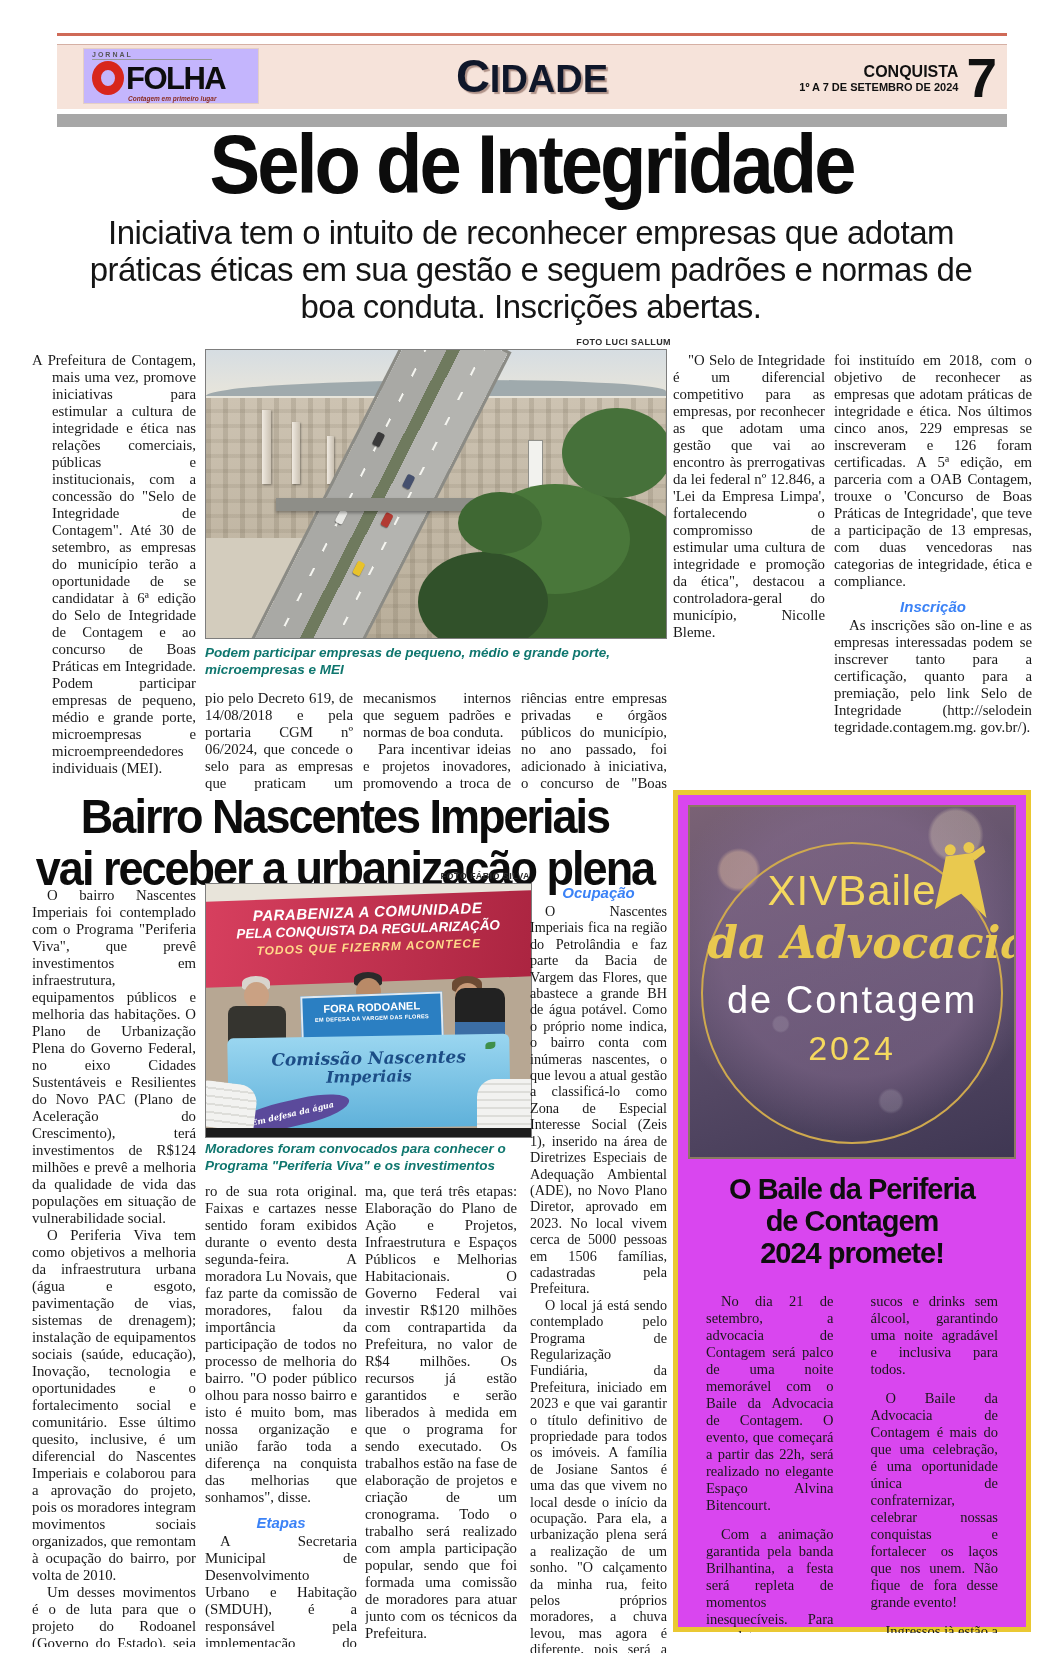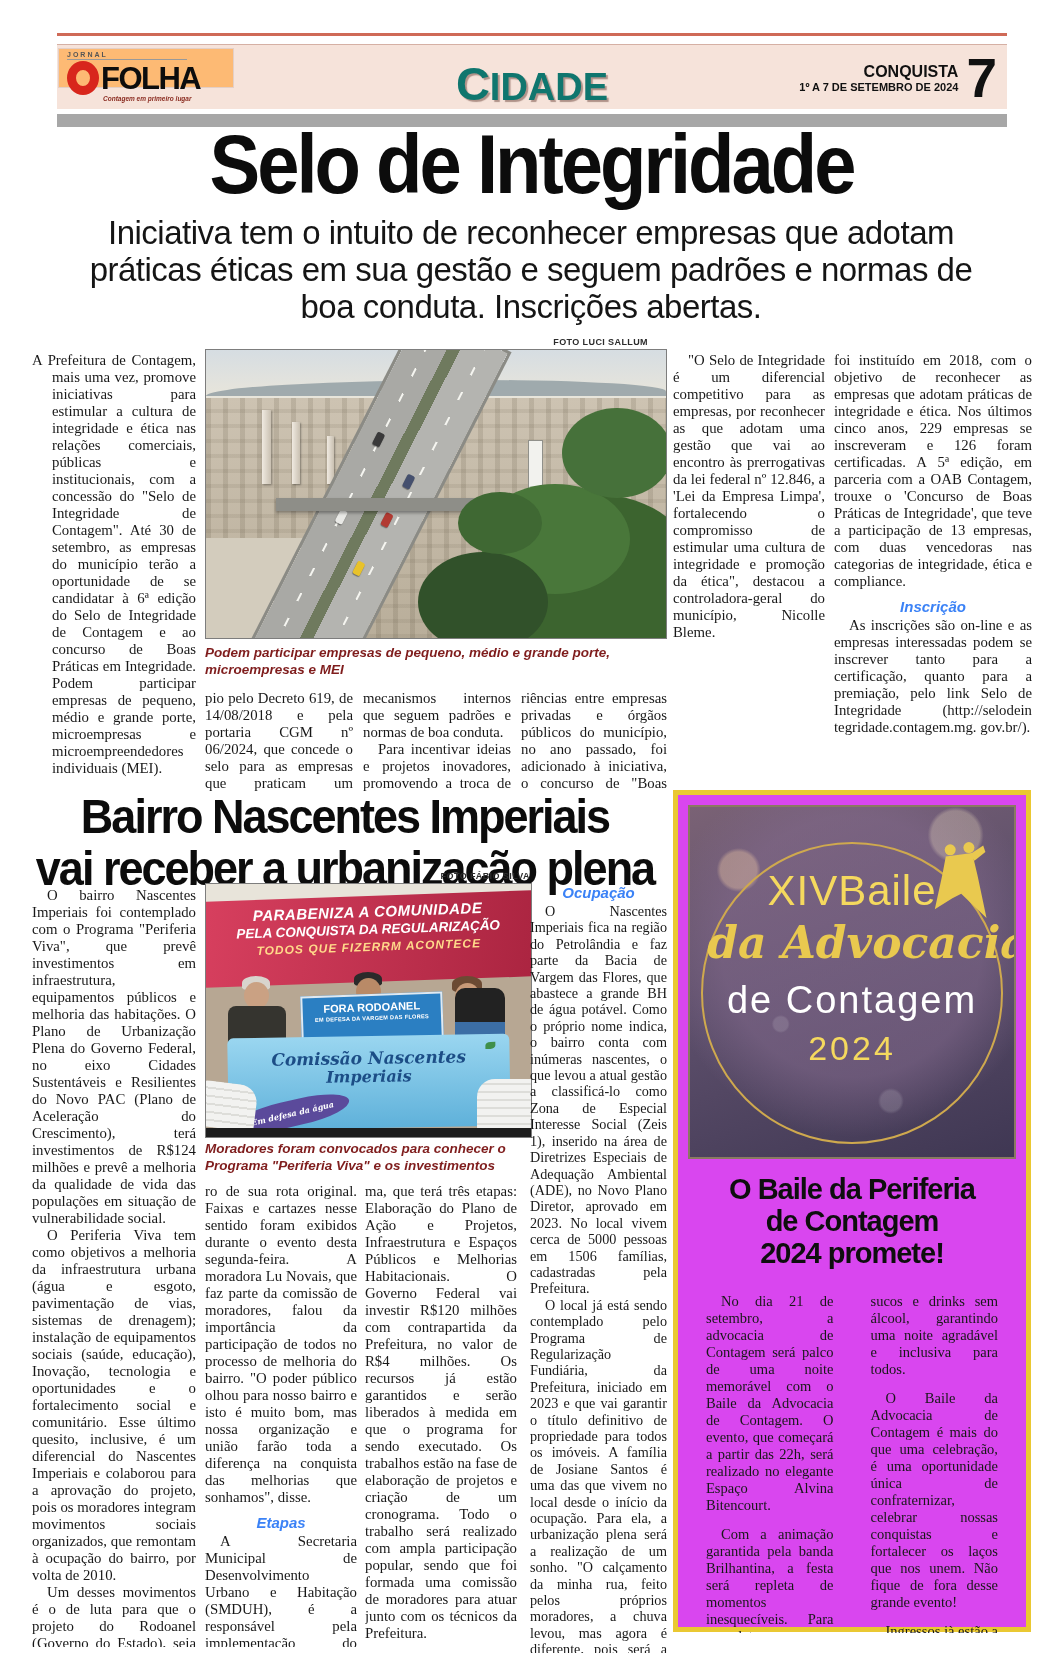--- a/index.html
+++ b/index.html
@@ -2,28 +2,28 @@
 <html lang="pt-BR"><head>
 <meta charset="utf-8">
 <style>
   html,body{margin:0;padding:0;background:#e9e9e9;}
   .page{position:relative;width:1063px;height:1653px;margin:0 auto;background:#fff;
         font-family:"Liberation Serif","DejaVu Serif",serif;color:#181818;overflow:hidden;}
 
   
   .top-rule{position:absolute;left:57px;top:33px;width:950px;height:3px;background:#cf6a57;}
   .masthead{position:absolute;left:57px;top:44px;width:950px;height:64px;background:#f6e3da;border-top:1px solid #d5b0a4;}
-  .logo{position:absolute;left:1px;top:3px;width:176px;height:40px;background:#fdba74;padding:1px 8px;box-sizing:border-box;border:1px solid #e4cfc6;}
+  .logo{position:absolute;left:26px;top:3px;width:176px;height:56px;background:#c4b5fd;padding:1px 8px;box-sizing:border-box;border:1px solid #e4cfc6;}
   .logo-kicker{font:600 7px/9px "Liberation Sans",sans-serif;color:#555;letter-spacing:2px;border-bottom:1px solid #999;width:120px;}
   .logo-row{display:flex;align-items:center;margin-top:1px;}
   .logo-o{width:32px;height:34px;border:9px solid #d8261c;border-radius:50%;box-sizing:border-box;display:inline-block;}
   .logo-name{font:800 31px/31px "Liberation Sans",sans-serif;color:#0d0d0d;letter-spacing:-1.5px;margin-left:2px;}
   .logo-tag{font:italic 700 6.5px/8px "Liberation Sans",sans-serif;color:#8a2b20;margin-left:36px;}
-  .section{position:absolute;left:0;right:0;top:8px;text-align:center;margin:8px;
-           font:800 38px/46px "Liberation Sans",sans-serif;color:#0f766e;letter-spacing:0;
+  .section{position:absolute;left:0;right:0;top:8px;text-align:center;margin:0;
+           font:800 38px/46px "Liberation Sans",sans-serif;color:#0f172a;letter-spacing:0;
            text-shadow:2px 2px 1px rgba(70,25,15,.4);}
   .section::first-letter{font-size:47px;}
   .mast-right{position:absolute;right:12px;top:8px;display:flex;align-items:center;gap:8px;text-align:right;}
   .mr-city{font:800 16px/17px "Liberation Sans",sans-serif;color:#111;}
   .mr-date{font:800 11px/14px "Liberation Sans",sans-serif;color:#111;}
   .mr-page{font:800 55px/50px "Liberation Sans",sans-serif;color:#111;letter-spacing:-2px;}
   .gray-bar{position:absolute;left:57px;top:114px;width:950px;height:13px;background:#a7a7a7;}
 
   
   .headline1{position:absolute;left:0;width:100%;top:118px;margin:0;text-align:center;
@@ -32,23 +32,23 @@
   .subheadline{position:absolute;left:81px;top:214px;width:900px;margin:0;text-align:center;
                font:400 33px/37px "Liberation Sans",sans-serif;color:#151515;letter-spacing:-.5px;}
 
   
   .col{position:absolute;overflow:hidden;text-align:justify;font-size:14.8px;line-height:17px;word-break:break-word;}
   .col p{margin:0;hyphens:auto;}
   p.indent{text-indent:15px;}
   .lead-italic{padding-left:20px;text-indent:-20px;}
   .colhead{margin:8px 0 2px;text-align:center;font:italic 800 15px/17px "Liberation Sans",sans-serif;color:#3b82f6;}
   .credit{position:absolute;font:700 9px/10px "Liberation Sans",sans-serif;color:#2c2c2c;text-align:right;letter-spacing:.4px;}
-  .caption{position:absolute;font:italic 700 13.5px/16.5px "Liberation Sans",sans-serif;color:#7f1d1d;}
-
-  .credit1{left:188px;top:337px;width:460px;}
+  .caption{position:absolute;font:italic 700 13.5px/16.5px "Liberation Sans",sans-serif;color:#0f766e;}
+
+  .credit1{left:211px;top:337px;width:460px;}
   .photo1{position:absolute;left:205px;top:349px;width:460px;height:288px;border:1px solid #7d7d7d;overflow:hidden;background:#c9bfae;}
   .caption1{left:205px;top:645px;width:462px;}
   .col1-1{left:32px;top:352px;width:164px;height:440px;}
   .colA{left:205px;top:690px;width:148px;height:102px;}
   .colB{left:363px;top:690px;width:148px;height:102px;}
   .colC{left:521px;top:690px;width:146px;height:102px;}
   .col1-4{left:673px;top:352px;width:152px;height:442px;}
   .col1-5{left:834px;top:352px;width:198px;height:442px;}
 
   

